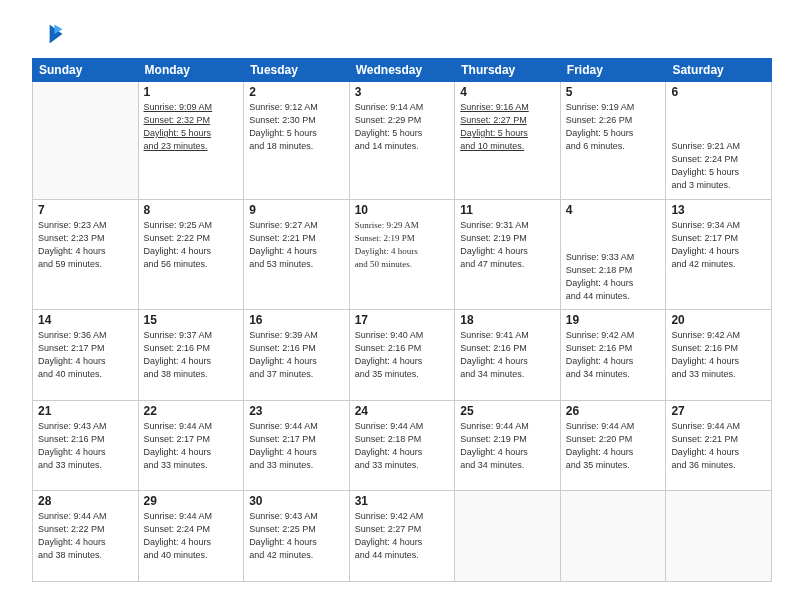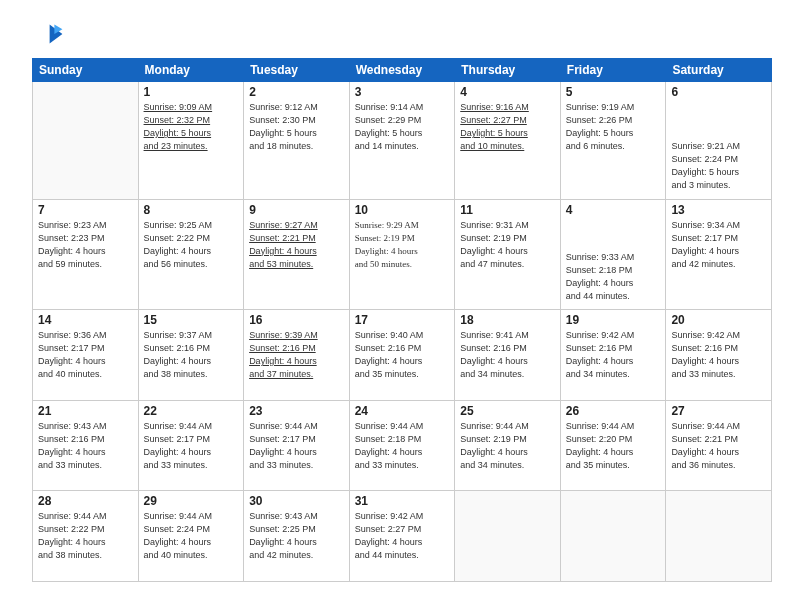--- a/index.html
+++ b/index.html
@@ -180,21 +180,21 @@
           </td>
           <td>
             <span class="day-number">8</span>
             <div class="day-info" style="white-space: pre-line;">Sunrise: 9:25 AM
 Sunset: 2:22 PM
 Daylight: 4 hours
 and 56 minutes.</div>
           </td>
           <td>
             <span class="day-number">9</span>
-            <div class="day-info" style="white-space: pre-line; text-decoration: underline;">Sunrise: 9:27 AM
+            <div class="day-info" style="white-space: pre-line;">Sunrise: 9:27 AM
 Sunset: 2:21 PM
 Daylight: 4 hours
 and 53 minutes.</div>
           </td>
           <td>
             <span class="day-number">10</span>
             <div class="day-info" style="white-space: pre-line; font-family: Liberation Serif, serif;">Sunrise: 9:29 AM
 Sunset: 2:19 PM
 Daylight: 4 hours
 and 50 minutes.</div>
@@ -231,21 +231,21 @@
           </td>
           <td>
             <span class="day-number">15</span>
             <div class="day-info" style="white-space: pre-line;">Sunrise: 9:37 AM
 Sunset: 2:16 PM
 Daylight: 4 hours
 and 38 minutes.</div>
           </td>
           <td>
             <span class="day-number">16</span>
-            <div class="day-info" style="white-space: pre-line; text-decoration: underline;">Sunrise: 9:39 AM
+            <div class="day-info" style="white-space: pre-line;">Sunrise: 9:39 AM
 Sunset: 2:16 PM
 Daylight: 4 hours
 and 37 minutes.</div>
           </td>
           <td>
             <span class="day-number">17</span>
             <div class="day-info" style="white-space: pre-line;">Sunrise: 9:40 AM
 Sunset: 2:16 PM
 Daylight: 4 hours
 and 35 minutes.</div>

